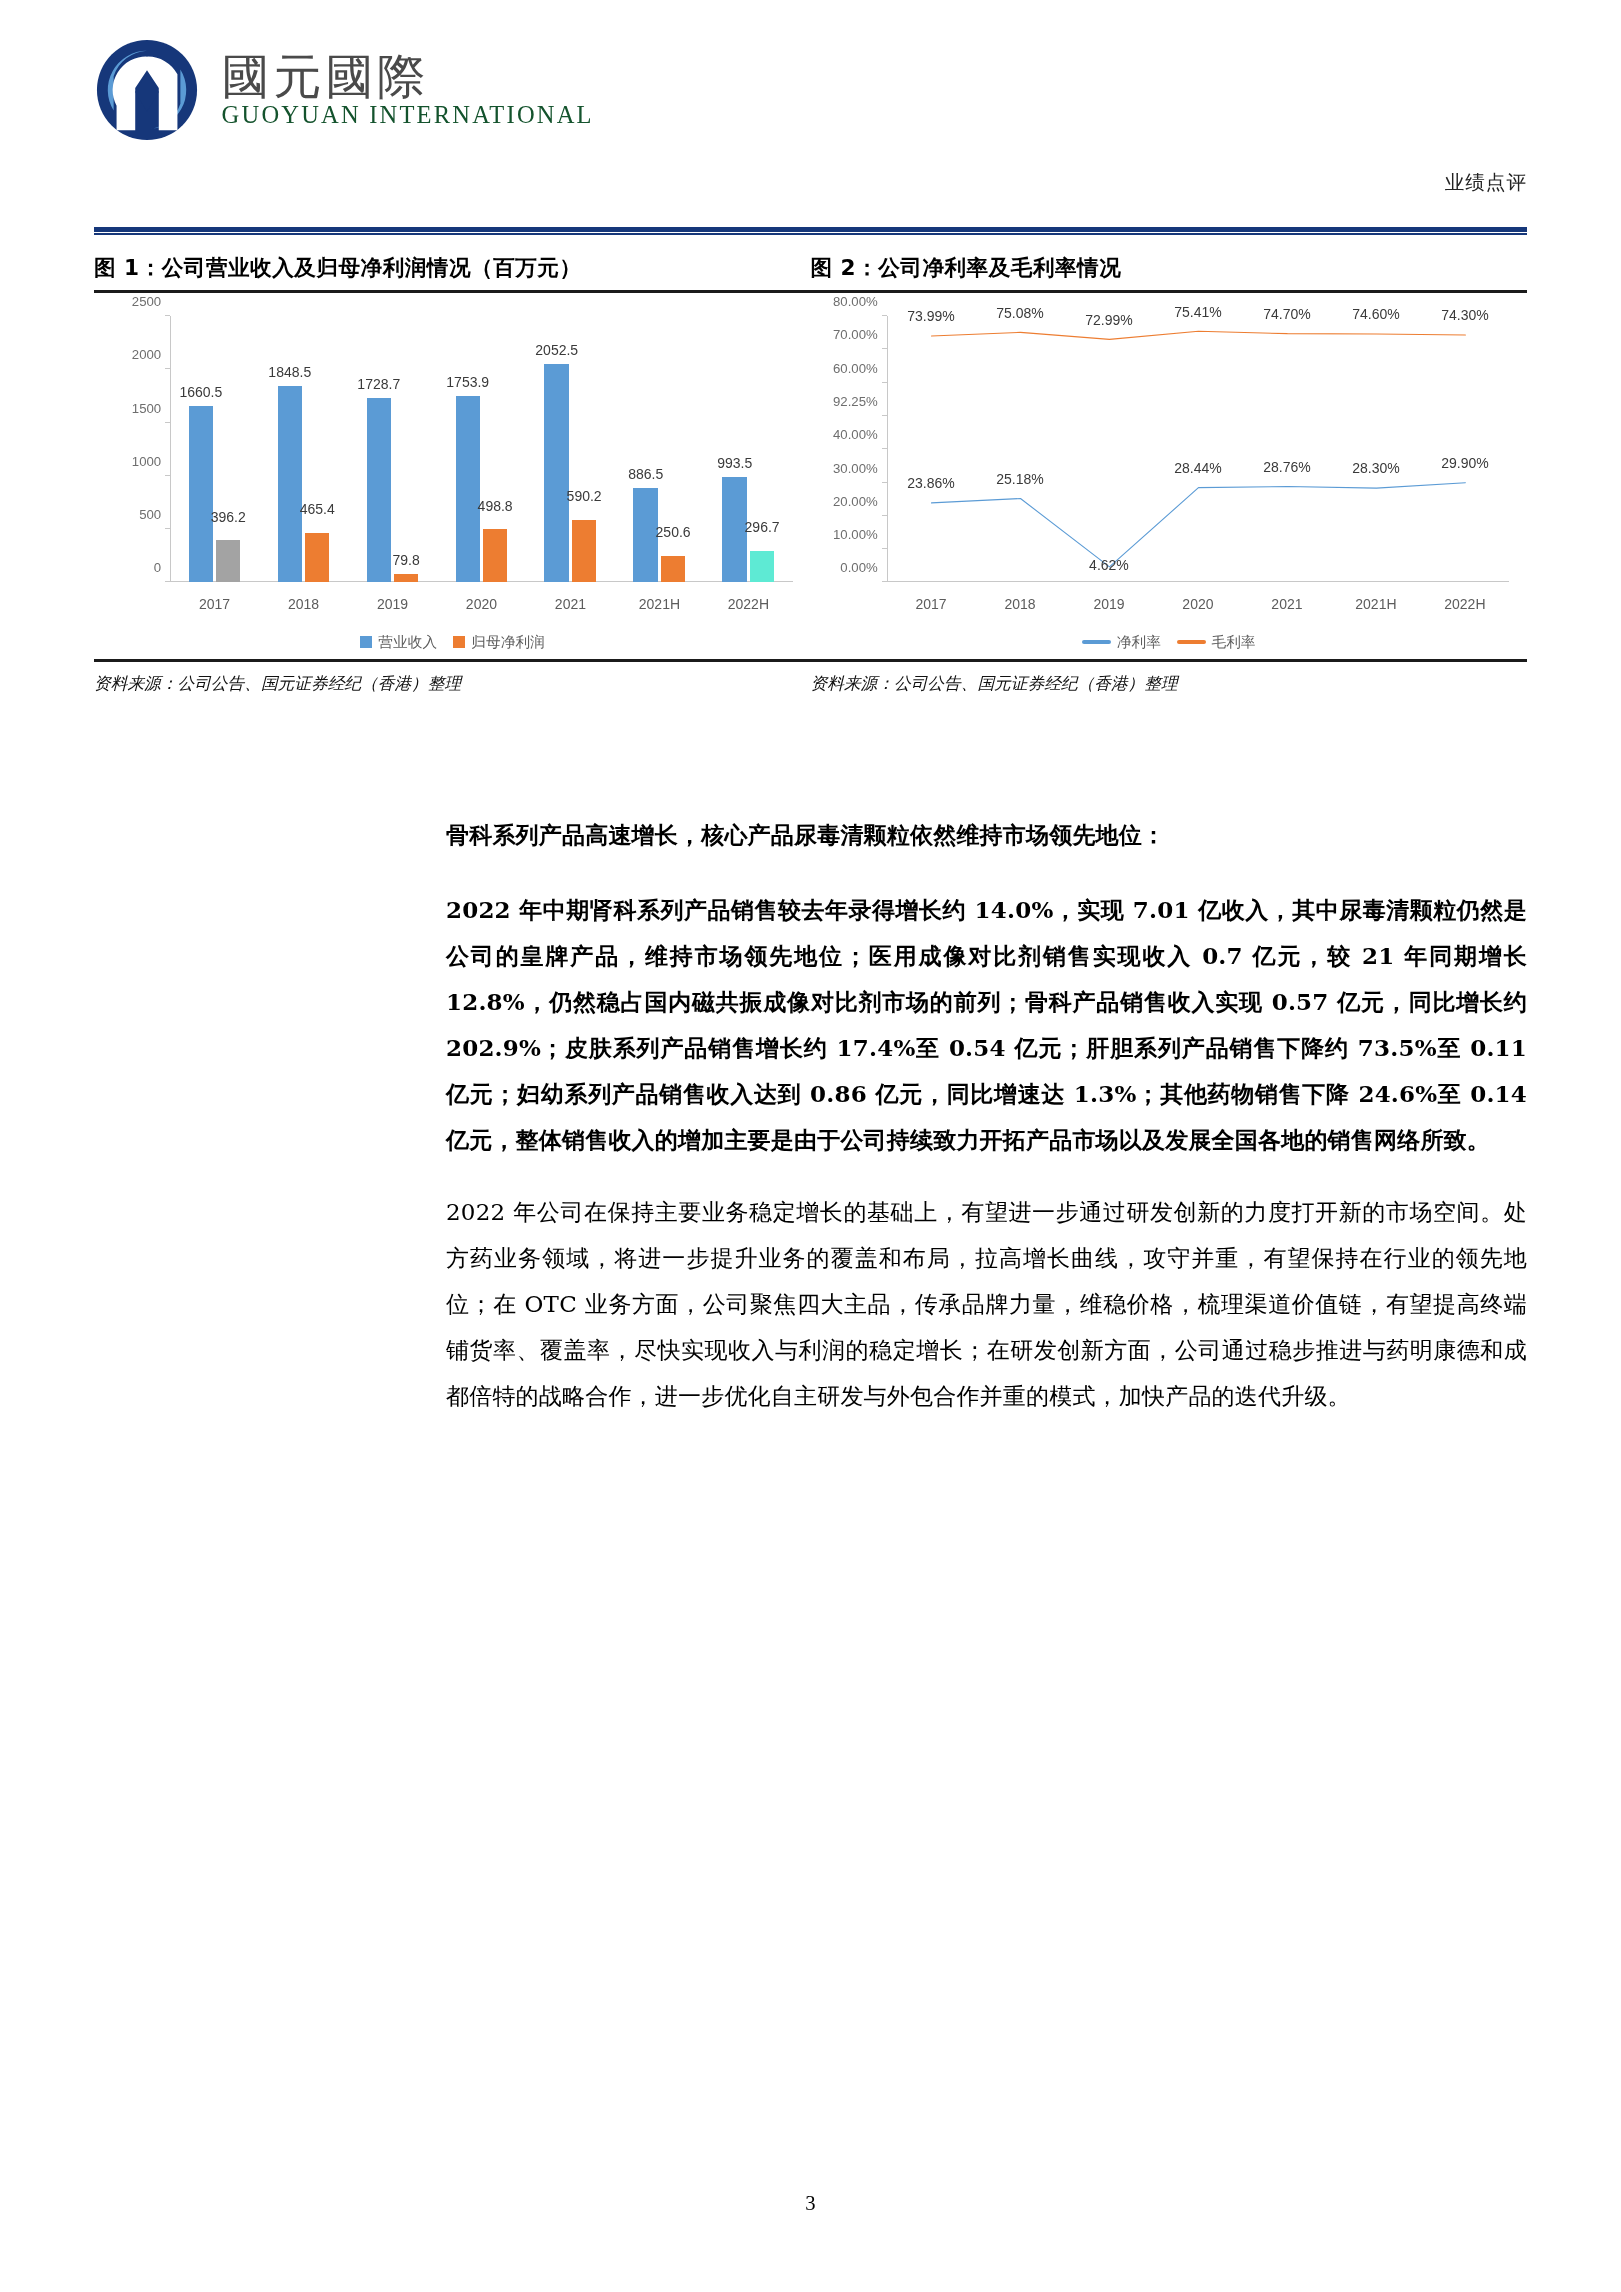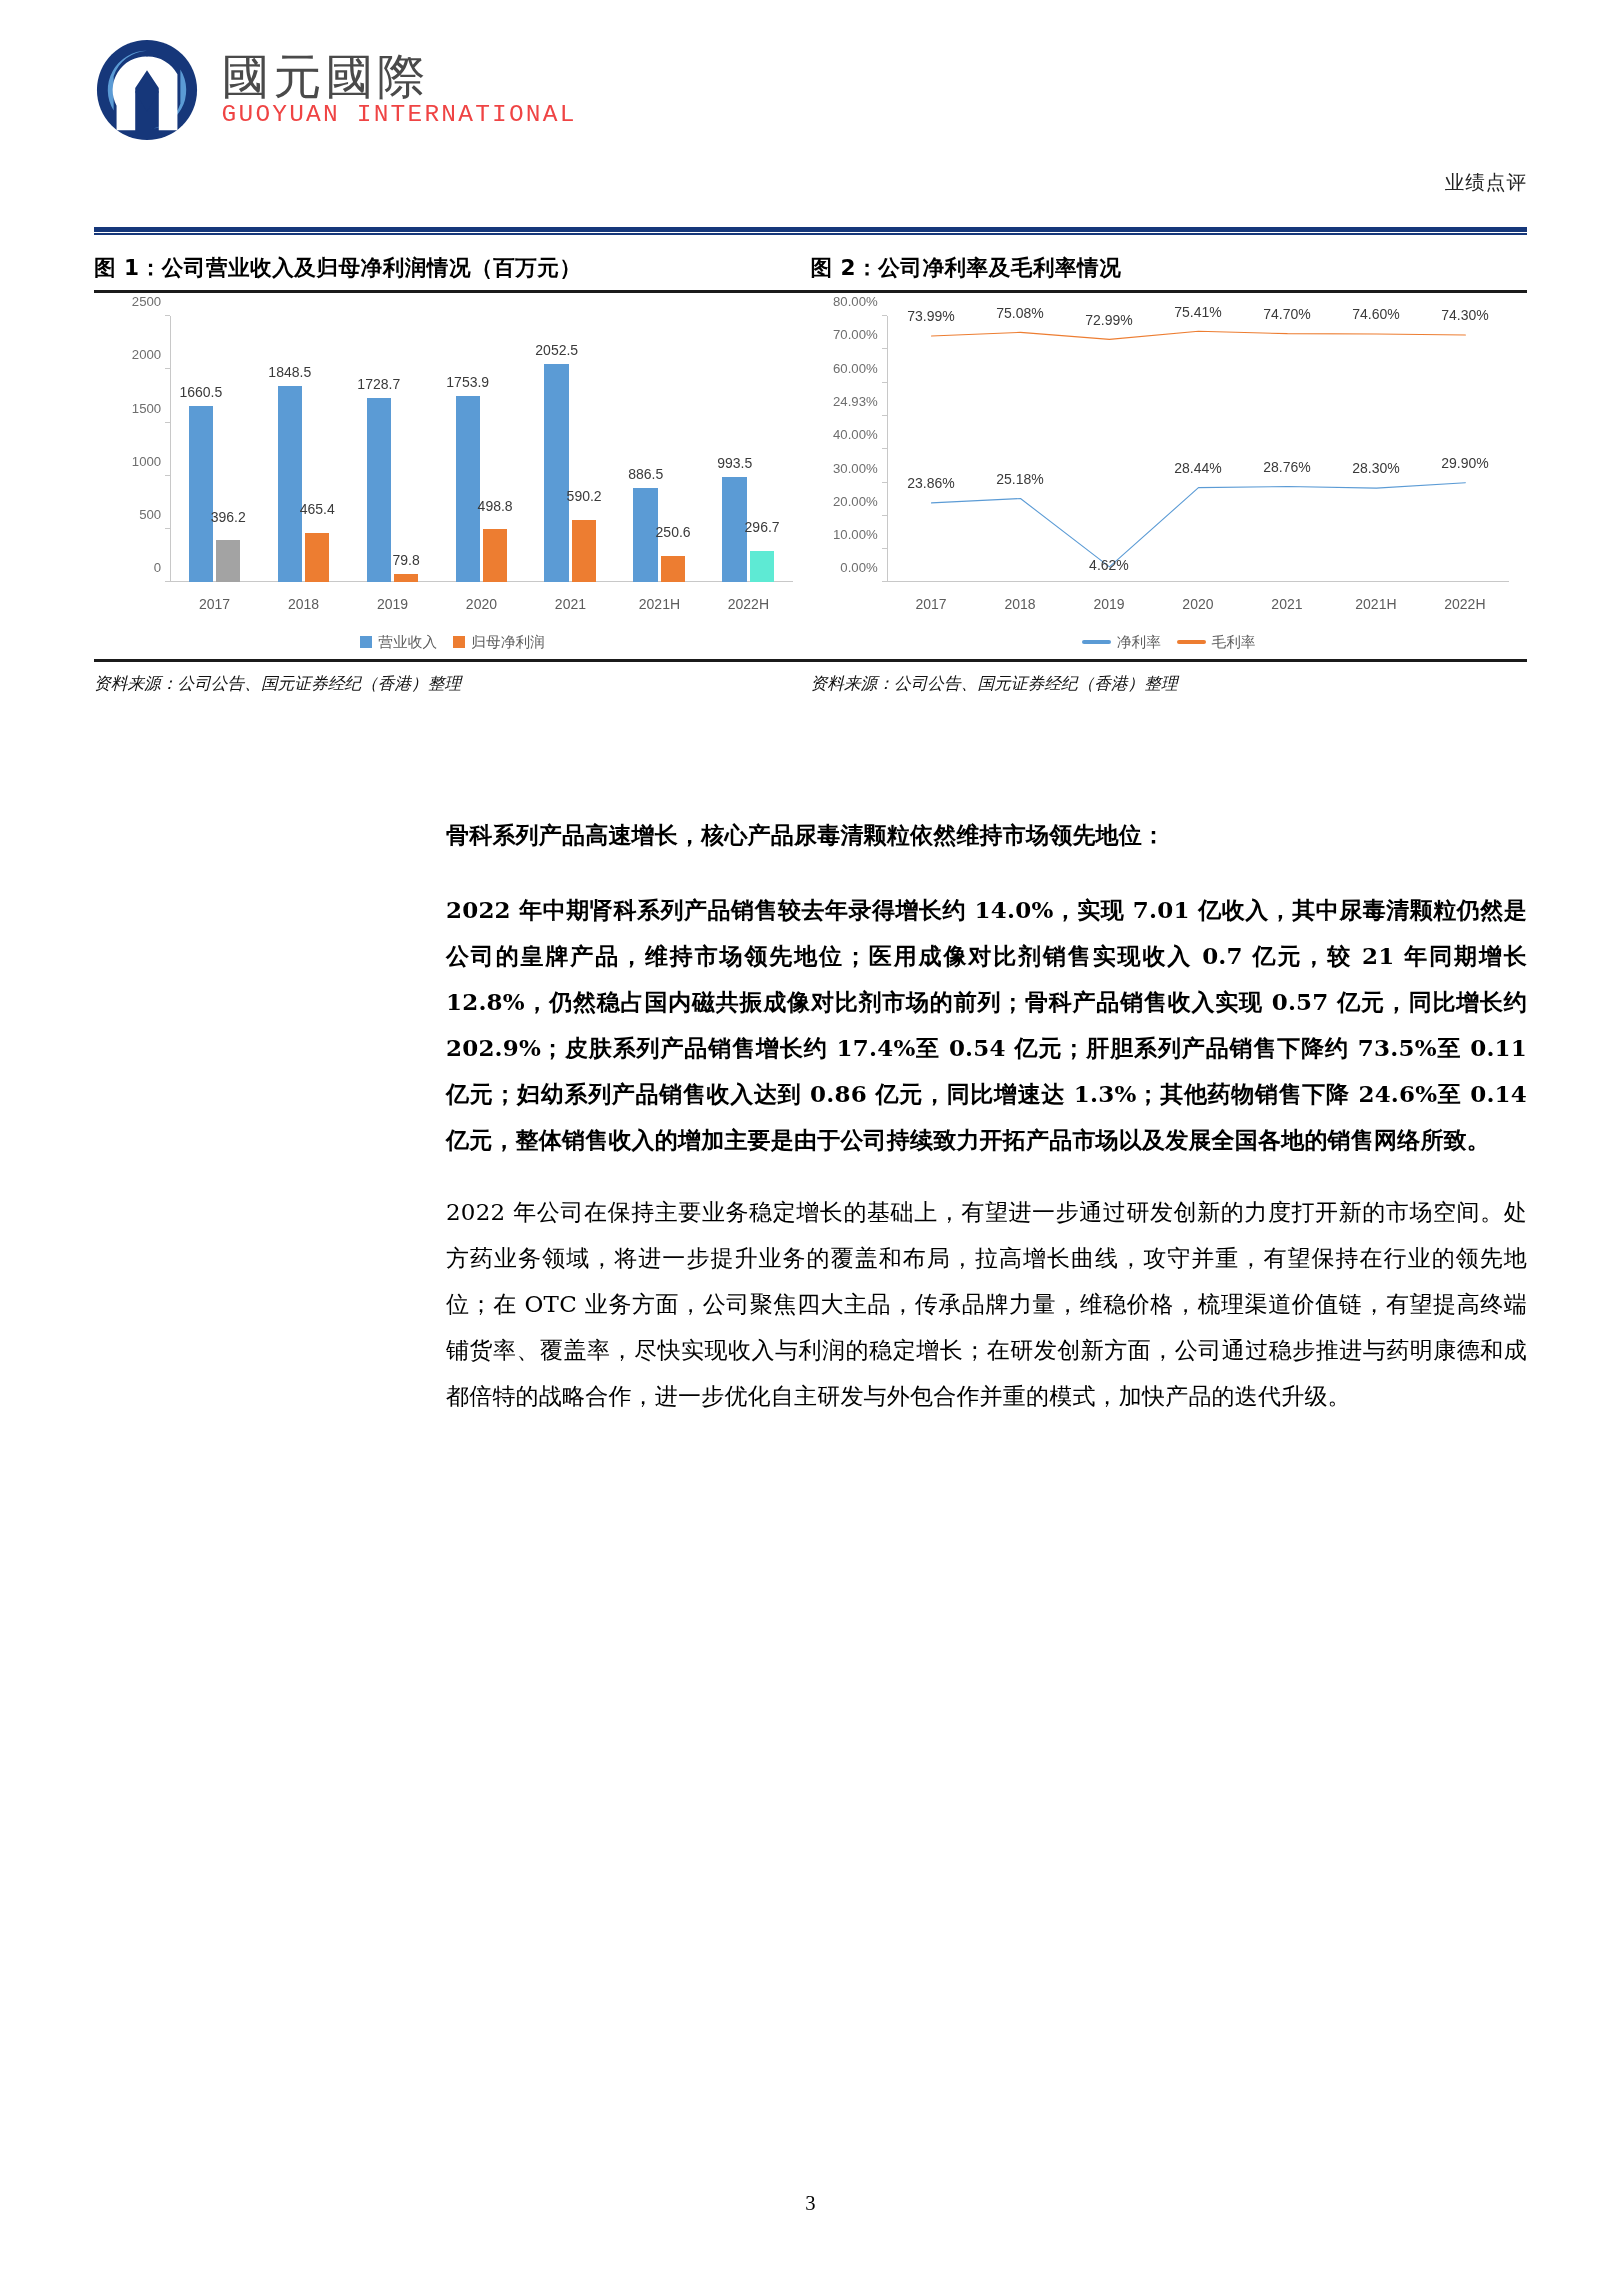--- a/index.html
+++ b/index.html
@@ -24,23 +24,23 @@
   }
   .logo-mark {
     width:106px; height:106px; position:relative;
   }
   .logo-cn {
     font-family:"DejaVu Sans", sans-serif;
     font-size:48px; font-weight:400; letter-spacing:3.9px;
     color:#4a4a4a; line-height:1.0;
   }
   .logo-en {
-    font-family:Liberation Mono, monospace;
+    font-family:Liberation Serif, serif;
     font-size:24.5px; font-weight:400; letter-spacing:2.2px;
-    color:#ef4444; margin-top:1px;
+    color:#14532d; margin-top:1px;
   }
   .logo-text-block { display:flex; flex-direction:column; }
 
   .header-right {
     position:absolute; right:94px; top:169px;
     font-family:"DejaVu Sans", sans-serif;
     font-size:19.6px; color:#222; letter-spacing:1px;
   }
 
   .header-rule {
@@ -320,21 +320,21 @@
           <div class="ytick" style="bottom: 0%;">0.00%</div>
               <div class="ytick-mark" style="bottom: 0%;"></div>
               <div class="ytick" style="bottom: 12.5%;">10.00%</div>
               <div class="ytick-mark" style="bottom: 12.5%;"></div>
               <div class="ytick" style="bottom: 25%;">20.00%</div>
               <div class="ytick-mark" style="bottom: 25%;"></div>
               <div class="ytick" style="bottom: 37.5%;">30.00%</div>
               <div class="ytick-mark" style="bottom: 37.5%;"></div>
               <div class="ytick" style="bottom: 50%;">40.00%</div>
               <div class="ytick-mark" style="bottom: 50%;"></div>
-              <div class="ytick" style="bottom: 62.5%;">24.93%</div>
+              <div class="ytick" style="bottom: 62.5%;">92.25%</div>
               <div class="ytick-mark" style="bottom: 62.5%;"></div>
               <div class="ytick" style="bottom: 75%;">60.00%</div>
               <div class="ytick-mark" style="bottom: 75%;"></div>
               <div class="ytick" style="bottom: 87.5%;">70.00%</div>
               <div class="ytick-mark" style="bottom: 87.5%;"></div>
               <div class="ytick" style="bottom: 100%;">80.00%</div>
               <div class="ytick-mark" style="bottom: 100%;"></div>
               <div class="pointlabel" style="left: 7.14286%; top: calc(70.175% - 11.8px);">23.86%</div>
               <div class="pointlabel" style="left: 21.4286%; top: calc(68.525% - 11.8px);">25.18%</div>
               <div class="pointlabel" style="left: 35.7143%; top: calc(94.225% + 5.9px);">4.62%</div>

